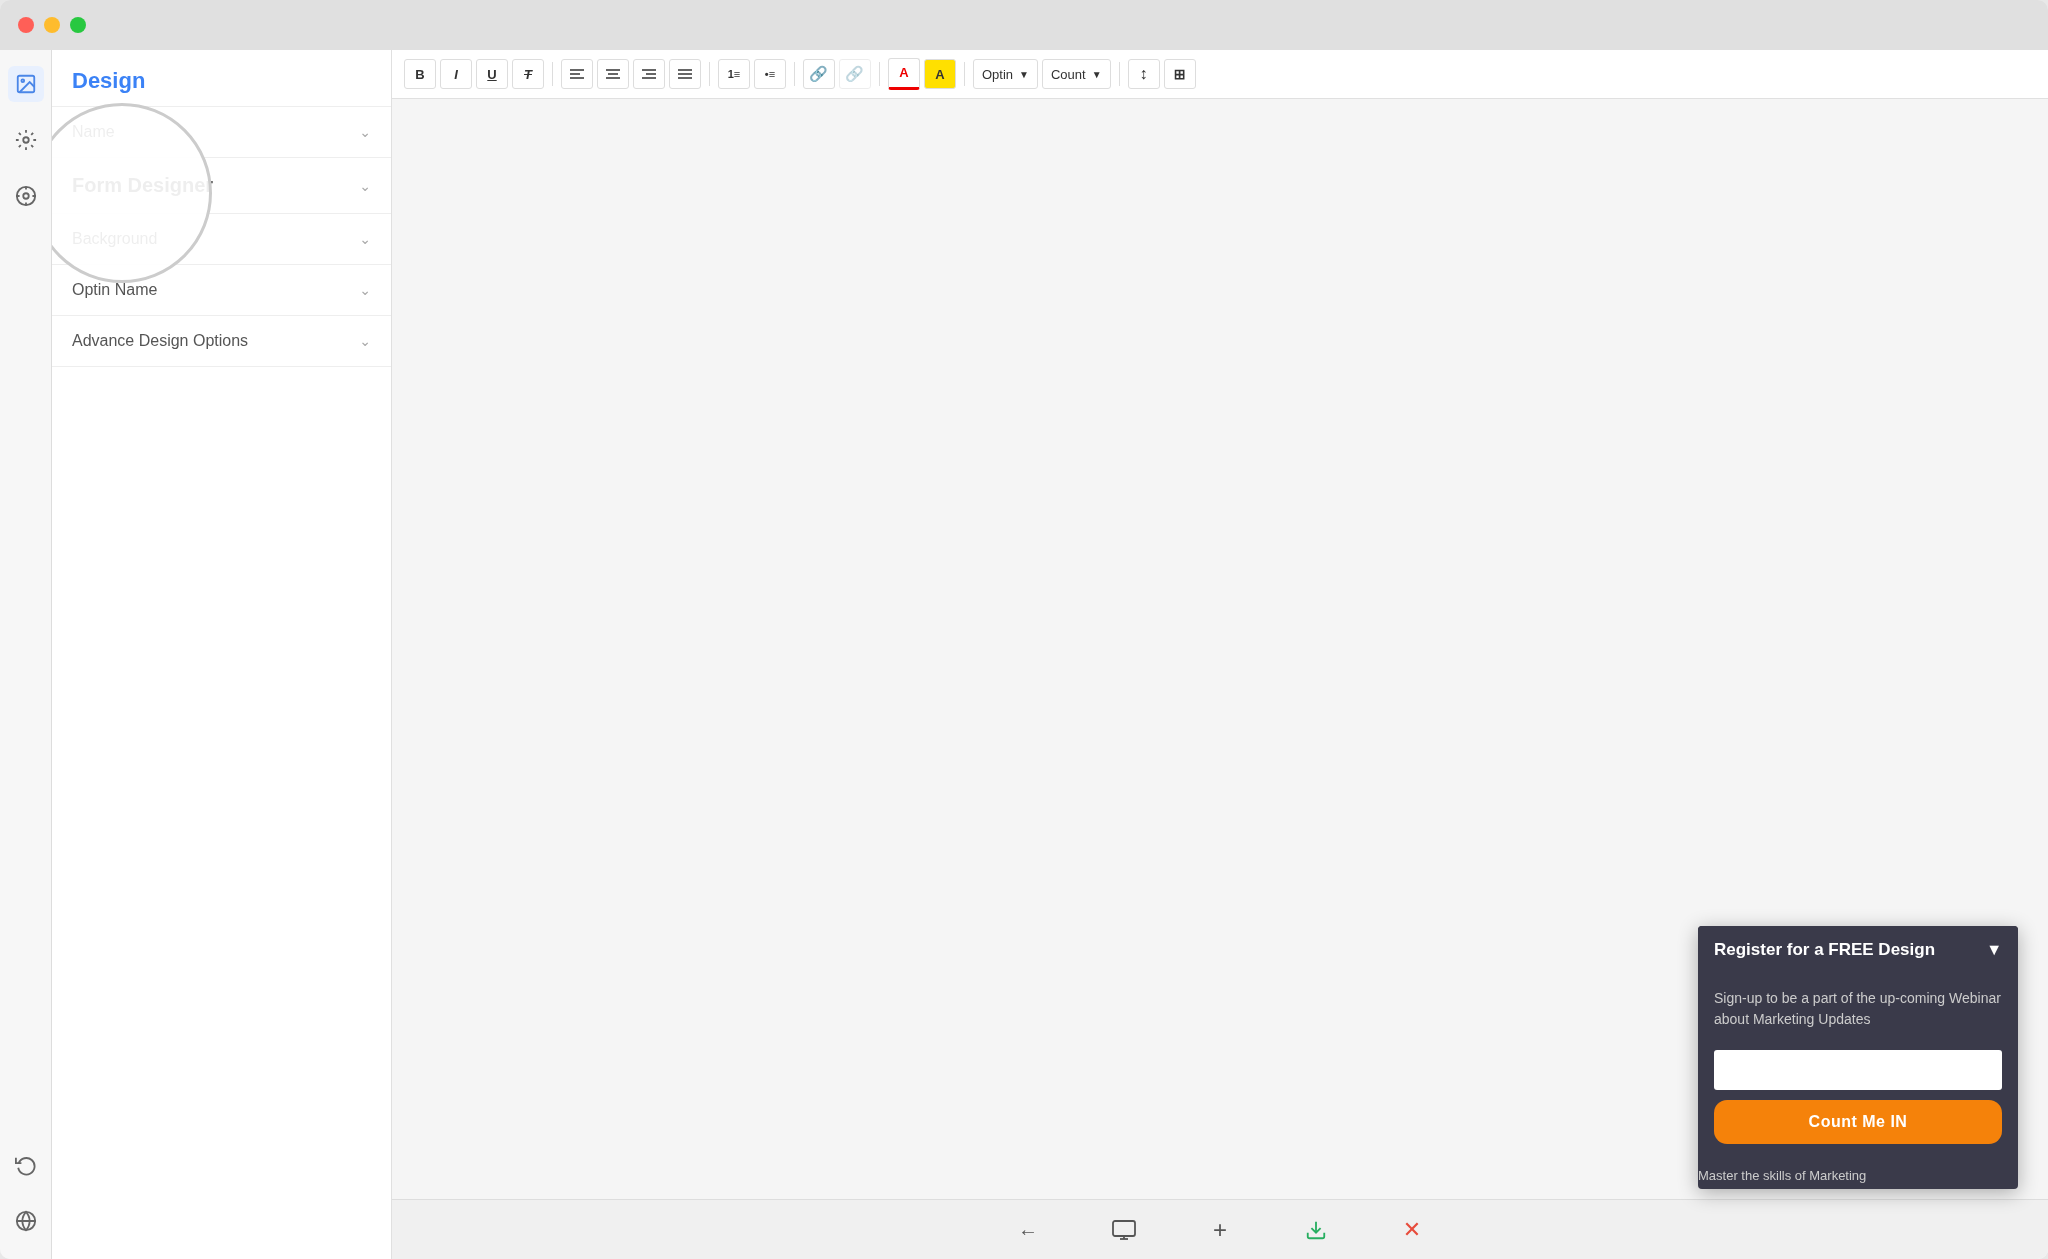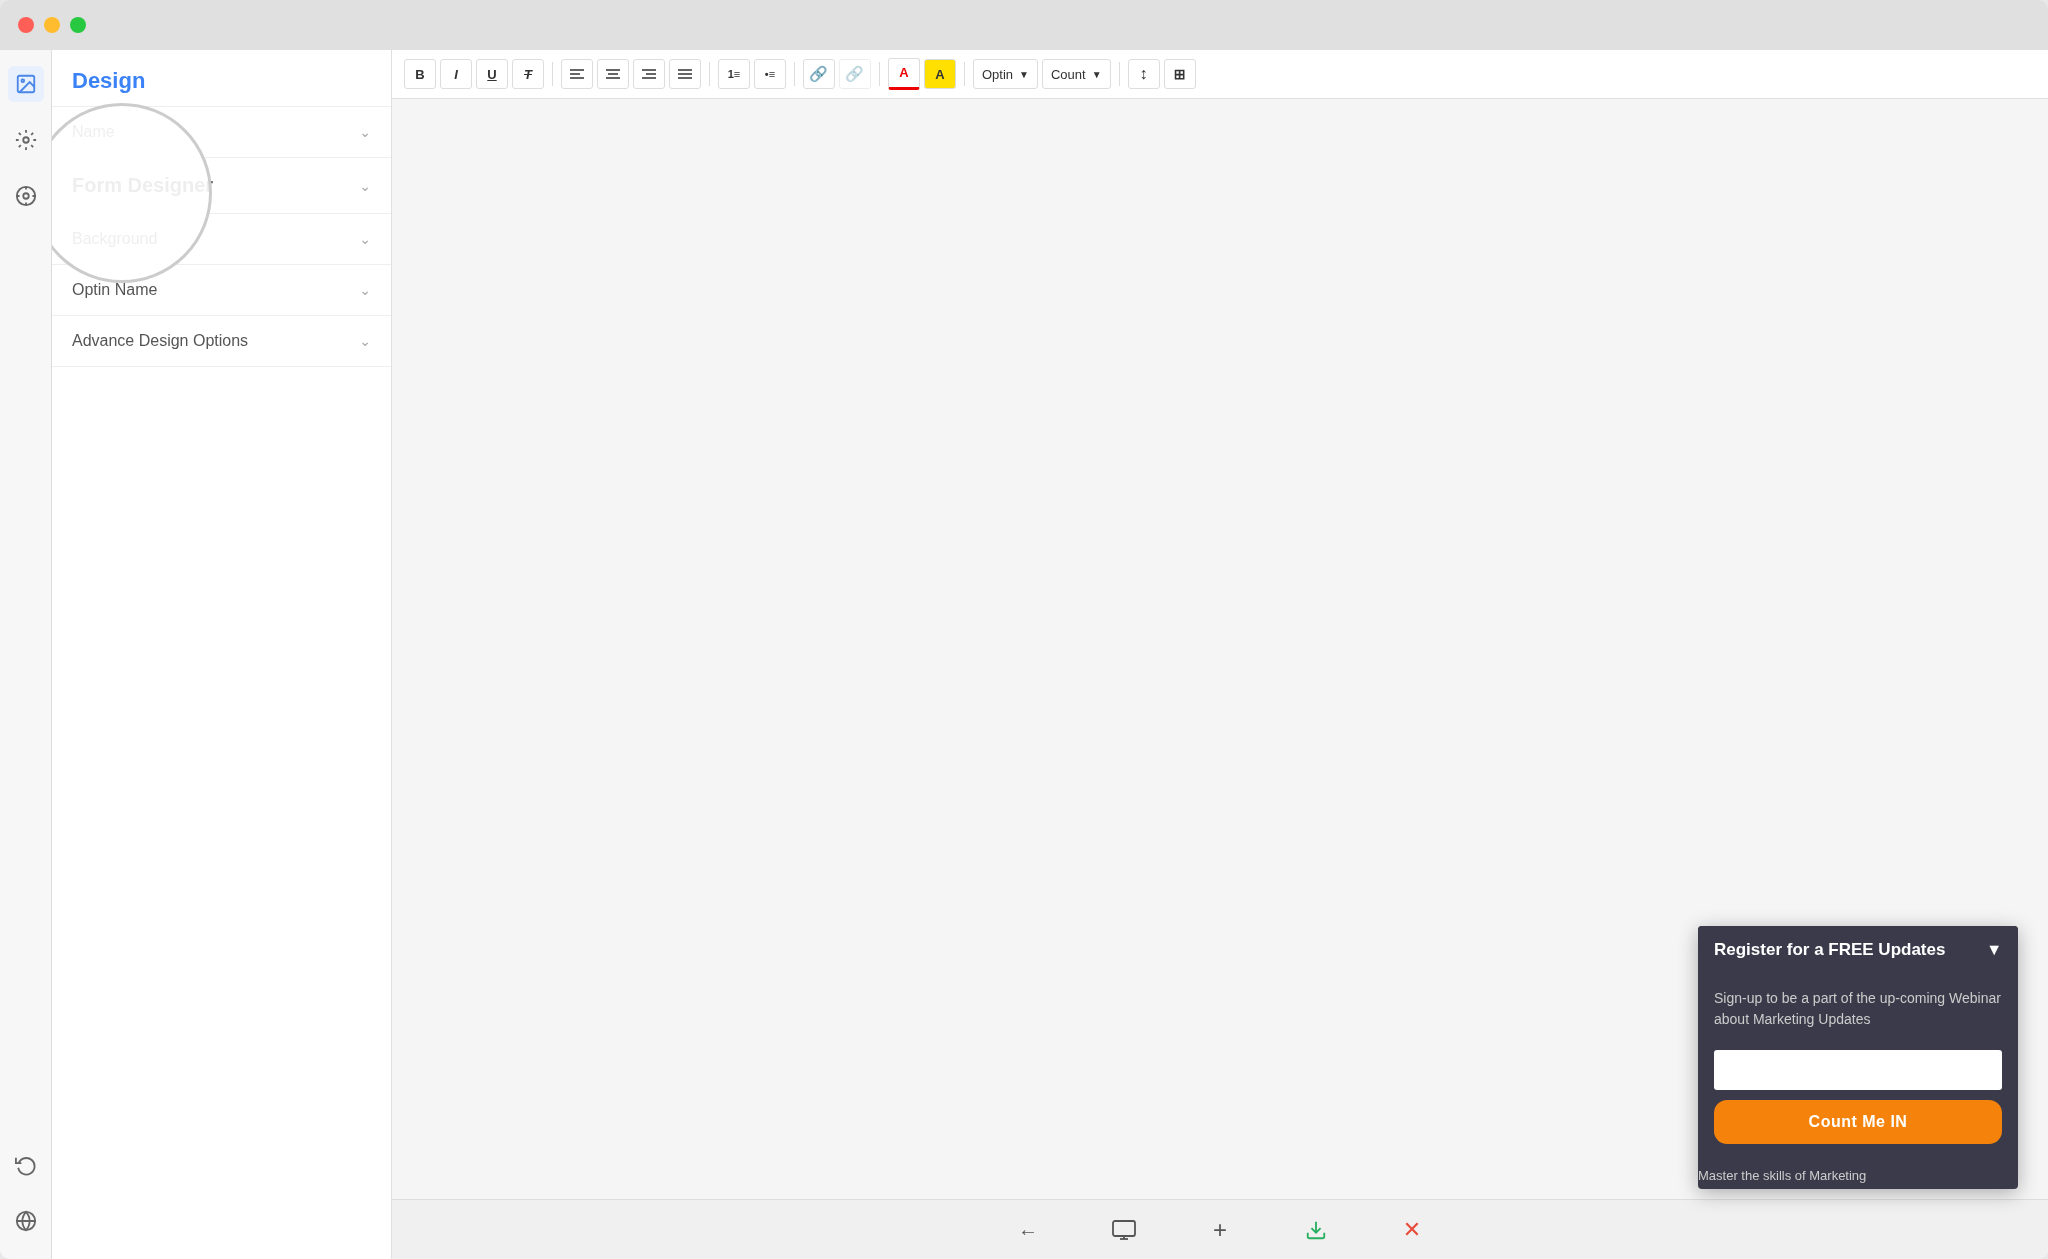--- a/index.html
+++ b/index.html
@@ -492,21 +492,21 @@
 
         <button class="toolbar-btn" style="font-size:16px;">↕</button>
 
         <button class="toolbar-btn" style="font-size:14px;">⊞</button>
       </div>
 
       <div class="editor-canvas">
 
         <div class="popup-widget">
           <div class="popup-header">
-            <span>Register for a FREE Updates</span>
+            <span>Register for a FREE Design</span>
             <span style="font-size:16px; cursor:pointer;">▼</span>
           </div>
           <div class="popup-body">
             <p class="popup-description">Sign-up to be a part of the up-coming Webinar about Marketing Updates</p>
             <input type="text" class="popup-input" style="">
             <button class="popup-cta-btn">Count Me IN</button>
           </div>
           <div class="popup-footer-text">Master the skills of Marketing</div>
         </div>
       </div>

